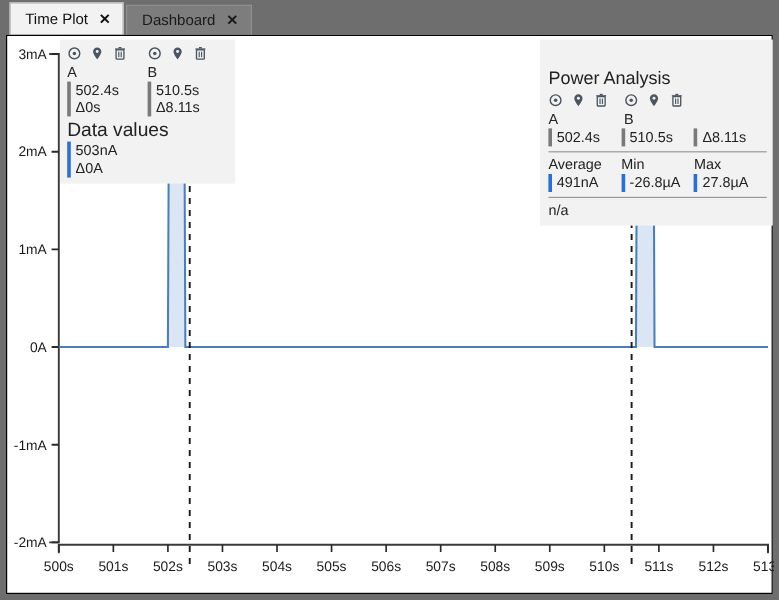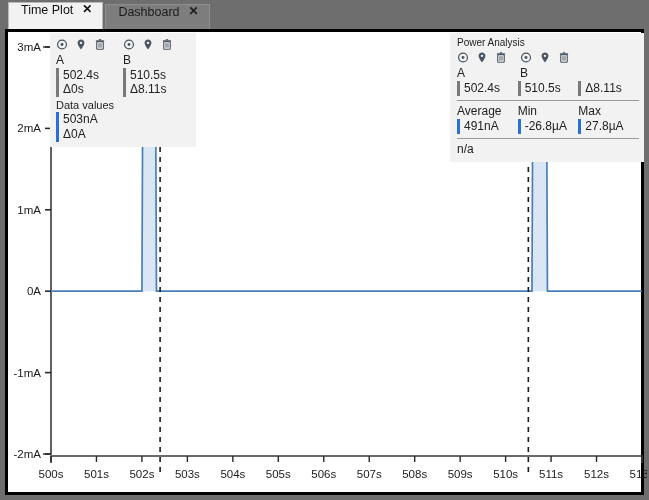--- a/index.html
+++ b/index.html
@@ -12,34 +12,34 @@
   #app { position: relative; width: 649px; height: 500px; }
 
   
   .tabbar {
     position: absolute; left: 0; top: 0; width: 649px; height: 29px;
     background: #6e6e6e;
     display: flex; align-items: flex-end;
     padding-left: 8px;
   }
   .tab {
-    height: 25px; display: flex; gap: 9px;
+    height: 25px; display: flex; align-items: center; gap: 9px;
     padding: 0 10px 0 12px; font-size: 12.5px; color: #1d1d1d;
     border: 1px solid #8c8c8c; border-bottom: none;
     margin-right: 2px; cursor: pointer;
   }
   .tab.active { background: #f2f2f2; color: #111; border-color: #b9b9b9; height: 27px; }
   .tab.inactive { background: #7d7d7d; color: #1a1a1a; border-color: #8f8f8f; margin-top: 16px; }
   .tab-close { font-size: 12px; font-weight: bold; line-height: 1; cursor: pointer; }
 
   
   .plot-area {
     position: absolute; left: 5px; top: 29px;
     width: 639px; height: 466px;
-    background: #ffffff; border: 3px solid #000000;
+    background: #ffffff; border: 1px solid #000000;
   }
 
   svg.chart { position: absolute; left: 0; top: 0; }
 
   
   .cursor-panel {
     position: absolute; left: 50px; top: 33px;
     background: #f2f2f2;
     padding: 4px 6px 5px 6px;
     font-size: 12px; color: #222;
@@ -49,33 +49,33 @@
   .cur-col { width: 67px; }
   .icon-row { display: flex; gap: 7px; align-items: center; margin-bottom: 2px; height: 14px; }
   .ic { width: 12px; height: 13px; display: inline-block; cursor: pointer; }
   .lbl { font-size: 12px; color: #222; }
   .valbox { display: flex; align-items: stretch; gap: 4px; }
   .bar { width: 3px; flex: none; }
   .bar.gray { background: #7a7a7a; }
   .bar.blue { background: #2a6fd6; }
   .vals { display: flex; flex-direction: column; }
   .vals span { white-space: nowrap; }
-  .section-title { font-size: 11px; color: #222; margin-top: 2px; }
+  .section-title { font-size: 16px; color: #222; margin-top: 2px; }
   .dv-cols { display: flex; justify-content: center; }
   .dv-col { width: 67px; }
 
   
   .power-panel {
     position: absolute; left: 450px; top: 33px;
     width: 194px;
     background: #f2f2f2;
     padding: 4px 5px 5px 7px;
     font-size: 12px; color: #222; line-height: 1.25;
   }
-  .pp-title { font-size: 10px; margin-bottom: 1px; }
+  .pp-title { font-size: 15px; margin-bottom: 1px; margin-top: 20px; }
   .pp-iconrow { display: flex; margin-bottom: 1px; }
   .pp-iconset { display: flex; gap: 7px; width: 63px; align-items: center; height: 14px; }
   .pp-row { display: flex; }
   .pp-cell { width: 63px; }
   .pp-valline { display: flex; gap: 4px; align-items: stretch; }
   .hr { height: 0; border-top: 1px solid #9a9a9a; margin: 4px 0 3px 0; }
   .pp-half { width: 88px; }
 
   .axis-lbl { font-size: 11.5px; fill: #1a1a1a; font-family: "Liberation Sans", sans-serif; }
 </style>

